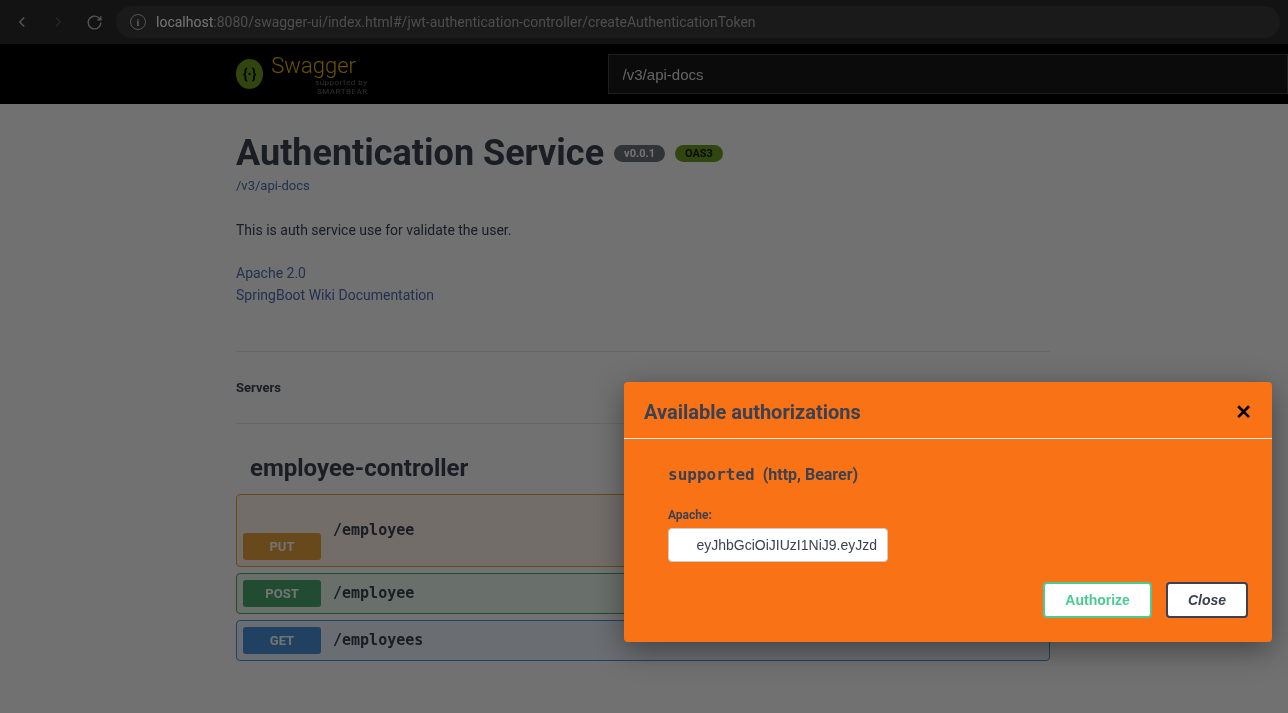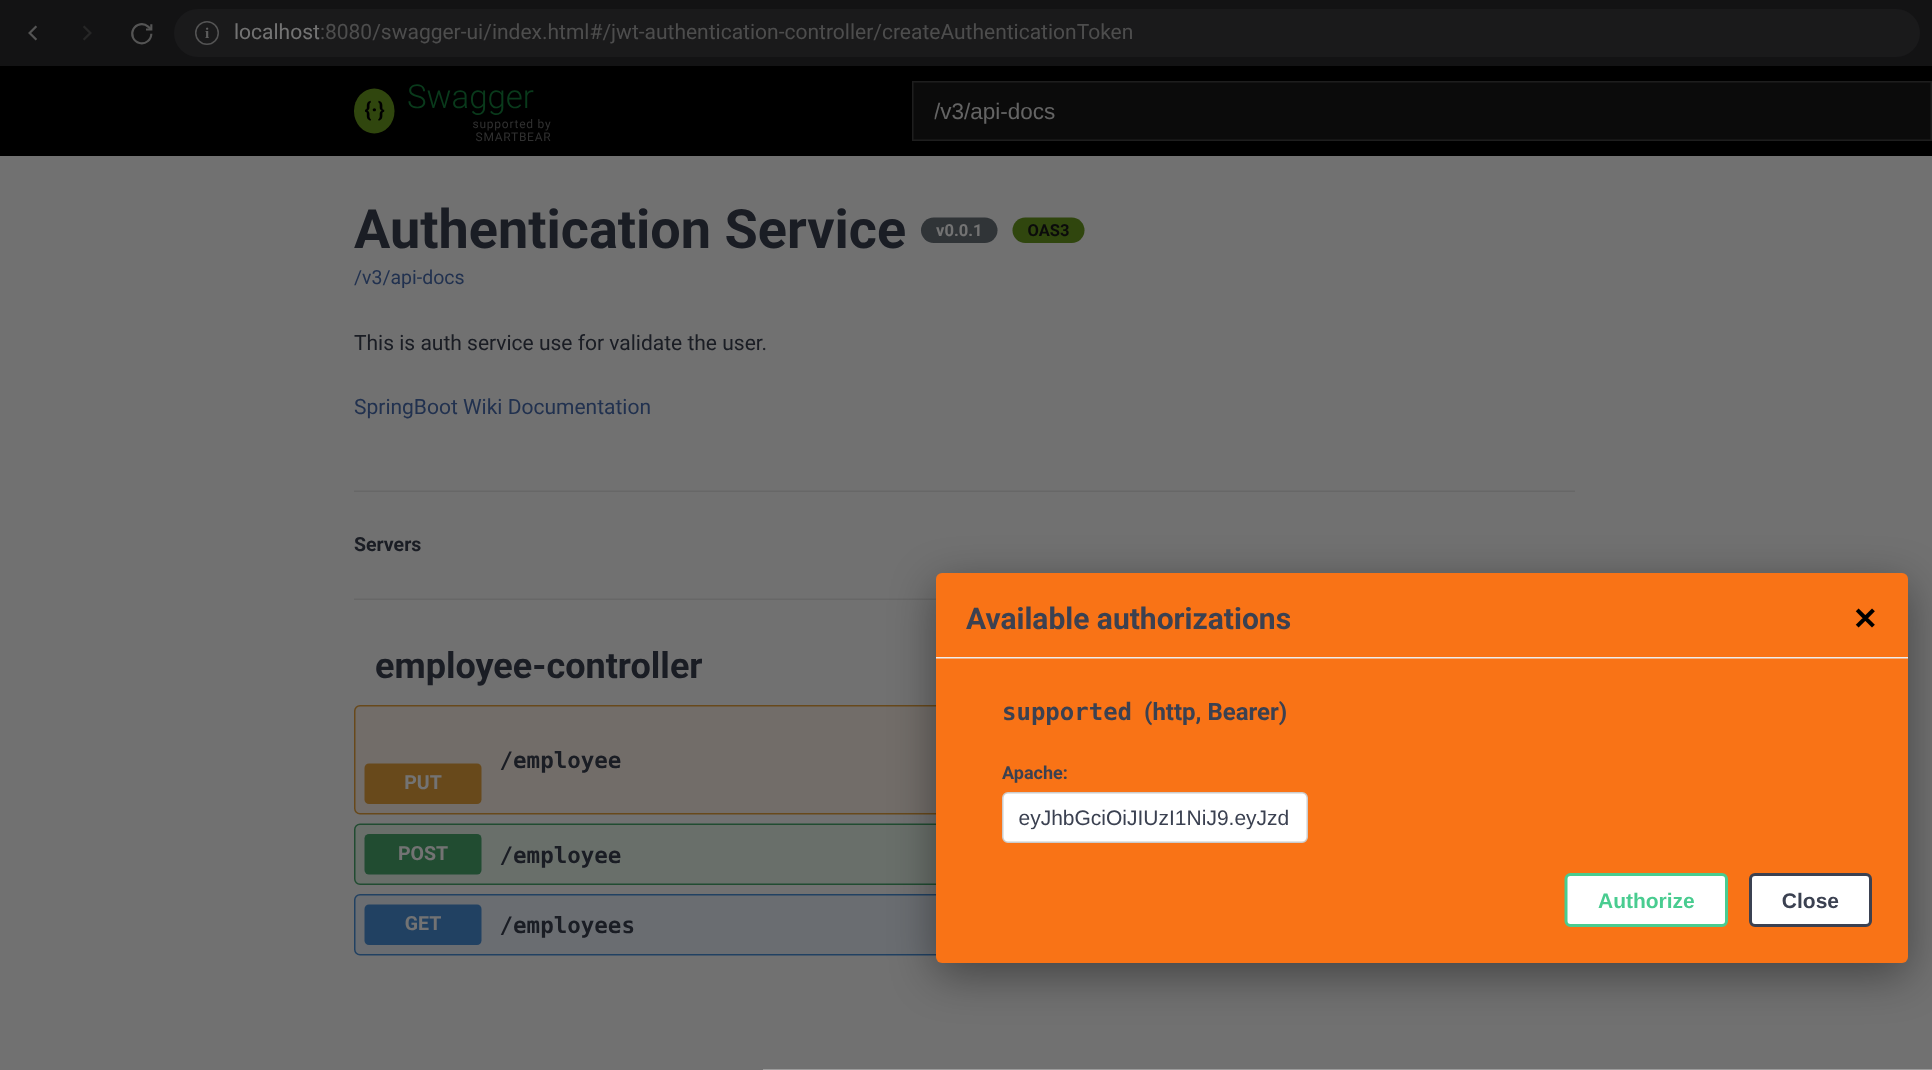--- a/index.html
+++ b/index.html
@@ -60,21 +60,21 @@
   }
   .swagger-logo {
     display: flex; align-items: center; gap: 8px;
   }
   .swagger-badge {
     width: 30px; height: 30px; border-radius: 50%;
     background: #6b9b1f;
     display: flex; align-items: center; justify-content: center;
     color: #000; font-weight: bold; font-size: 14px;
   }
-  .swagger-title { color: #15803d; font-size: 22px; font-weight: 300; }
+  .swagger-title { color: #eab308; font-size: 22px; font-weight: 300; }
   .swagger-sub { color: #6a6a6a; font-size: 8px; letter-spacing: 0.5px; display:block; text-align:right;}
   .topbar-input {
     background: #1a1a1a;
     border: 1px solid #444;
     color: #ddd;
     height: 40px;
     padding: 0 14px;
     font-size: 15px;
     width: 740px;
   }
@@ -203,38 +203,39 @@
   .modal-close { font-size: 20px; font-weight:700; cursor:pointer;}
   .modal-body { padding: 26px 20px 0 44px; }
   .auth-name { font-size:16px; font-weight:700; color:#3b4151;}
   .auth-name .mono { font-family: monospace; }
   .fld-label { font-size:12px; font-weight:700; color:#3b4151; margin-top:24px;}
   .fld-input {
     border:1px solid #ccc;
     border-radius:4px;
     padding:8px 10px;
     font-size:14px;
-    width:204px;
+    width:220px;
     margin-top:6px;
     color:#3b4151;
+    text-align:right;
   }
   .modal-actions {
     display:flex; gap:14px; justify-content:flex-end;
     padding: 20px 24px 0 0;
   }
   .btn {
     border-radius:4px;
     padding: 8px 20px;
     font-size:14px;
     font-weight:700;
     background:#fff;
     cursor:pointer;
   }
   .btn.authorize { border:2px solid #49cc90; color:#49cc90;}
-  .btn.close { border:2px solid #3b4151; color:#3b4151;}
+  .btn.close { border:2px solid #3b4151; color:#3b4151;font-style:italic;}
 </style>
 </head>
 <body>
 
 <div class="browser-chrome">
   <div class="nav-btn">
     <svg width="18" height="18" viewBox="0 0 24 24" fill="none" stroke="currentColor" stroke-width="2">
         <polyline points="15 18 9 12 15 6"></polyline>
       </svg>
   </div>
@@ -270,20 +271,21 @@
 
 <div class="content-wrap">
   <div class="api-title-row">
     <h1 class="api-title">Authentication Service</h1>
     <span class="pill pill-version">v0.0.1</span>
     <span class="pill pill-oas">OAS3</span>
   </div>
   <a class="api-docs-link">/v3/api-docs</a>
   <p class="api-desc">This is auth service use for validate the user.</p>
   <div class="link-list">
+    <a>Apache 2.0</a>
     <a>SpringBoot Wiki Documentation</a>
   </div>
 
   <div class="servers-section">
     <div class="servers-label">Servers</div>
   </div>
 
   <div class="tag-header">employee-controller</div>
 
   <div class="op-block put">

